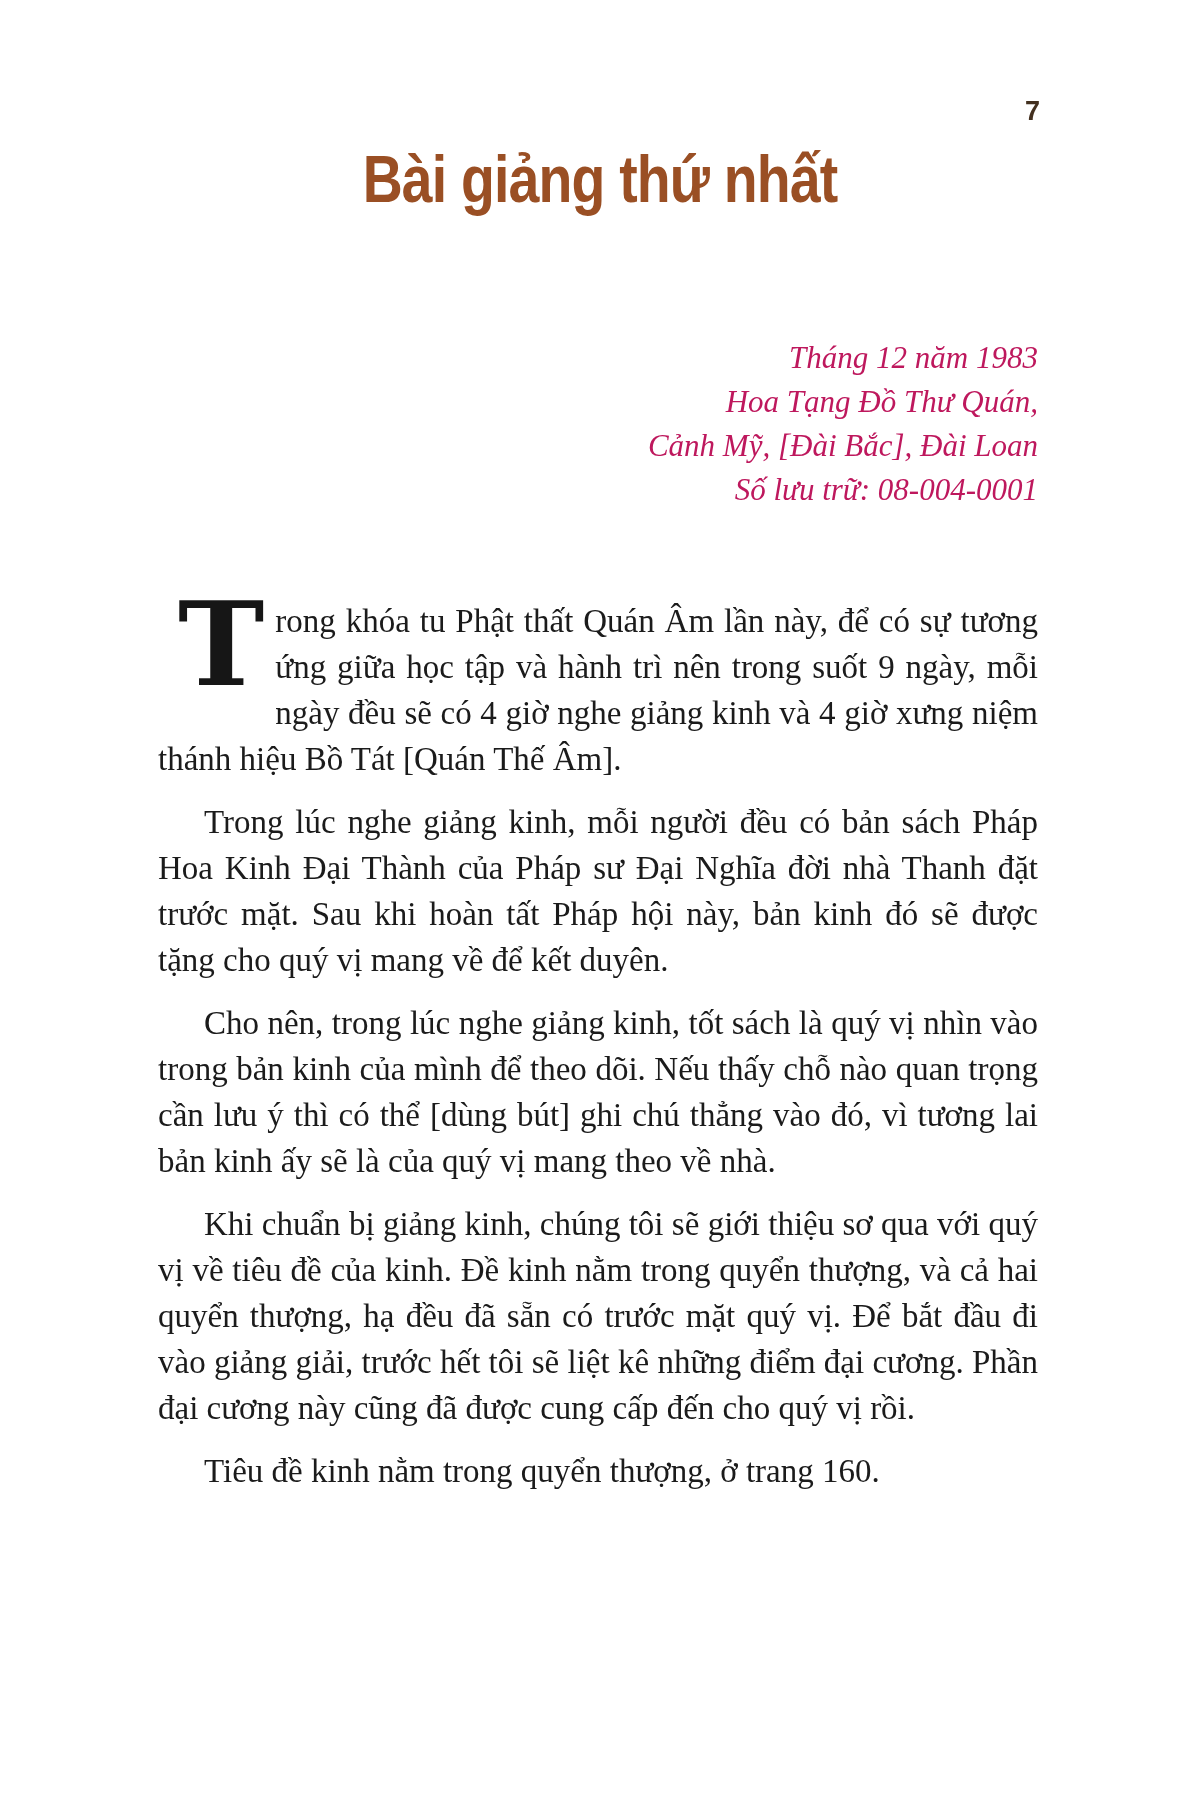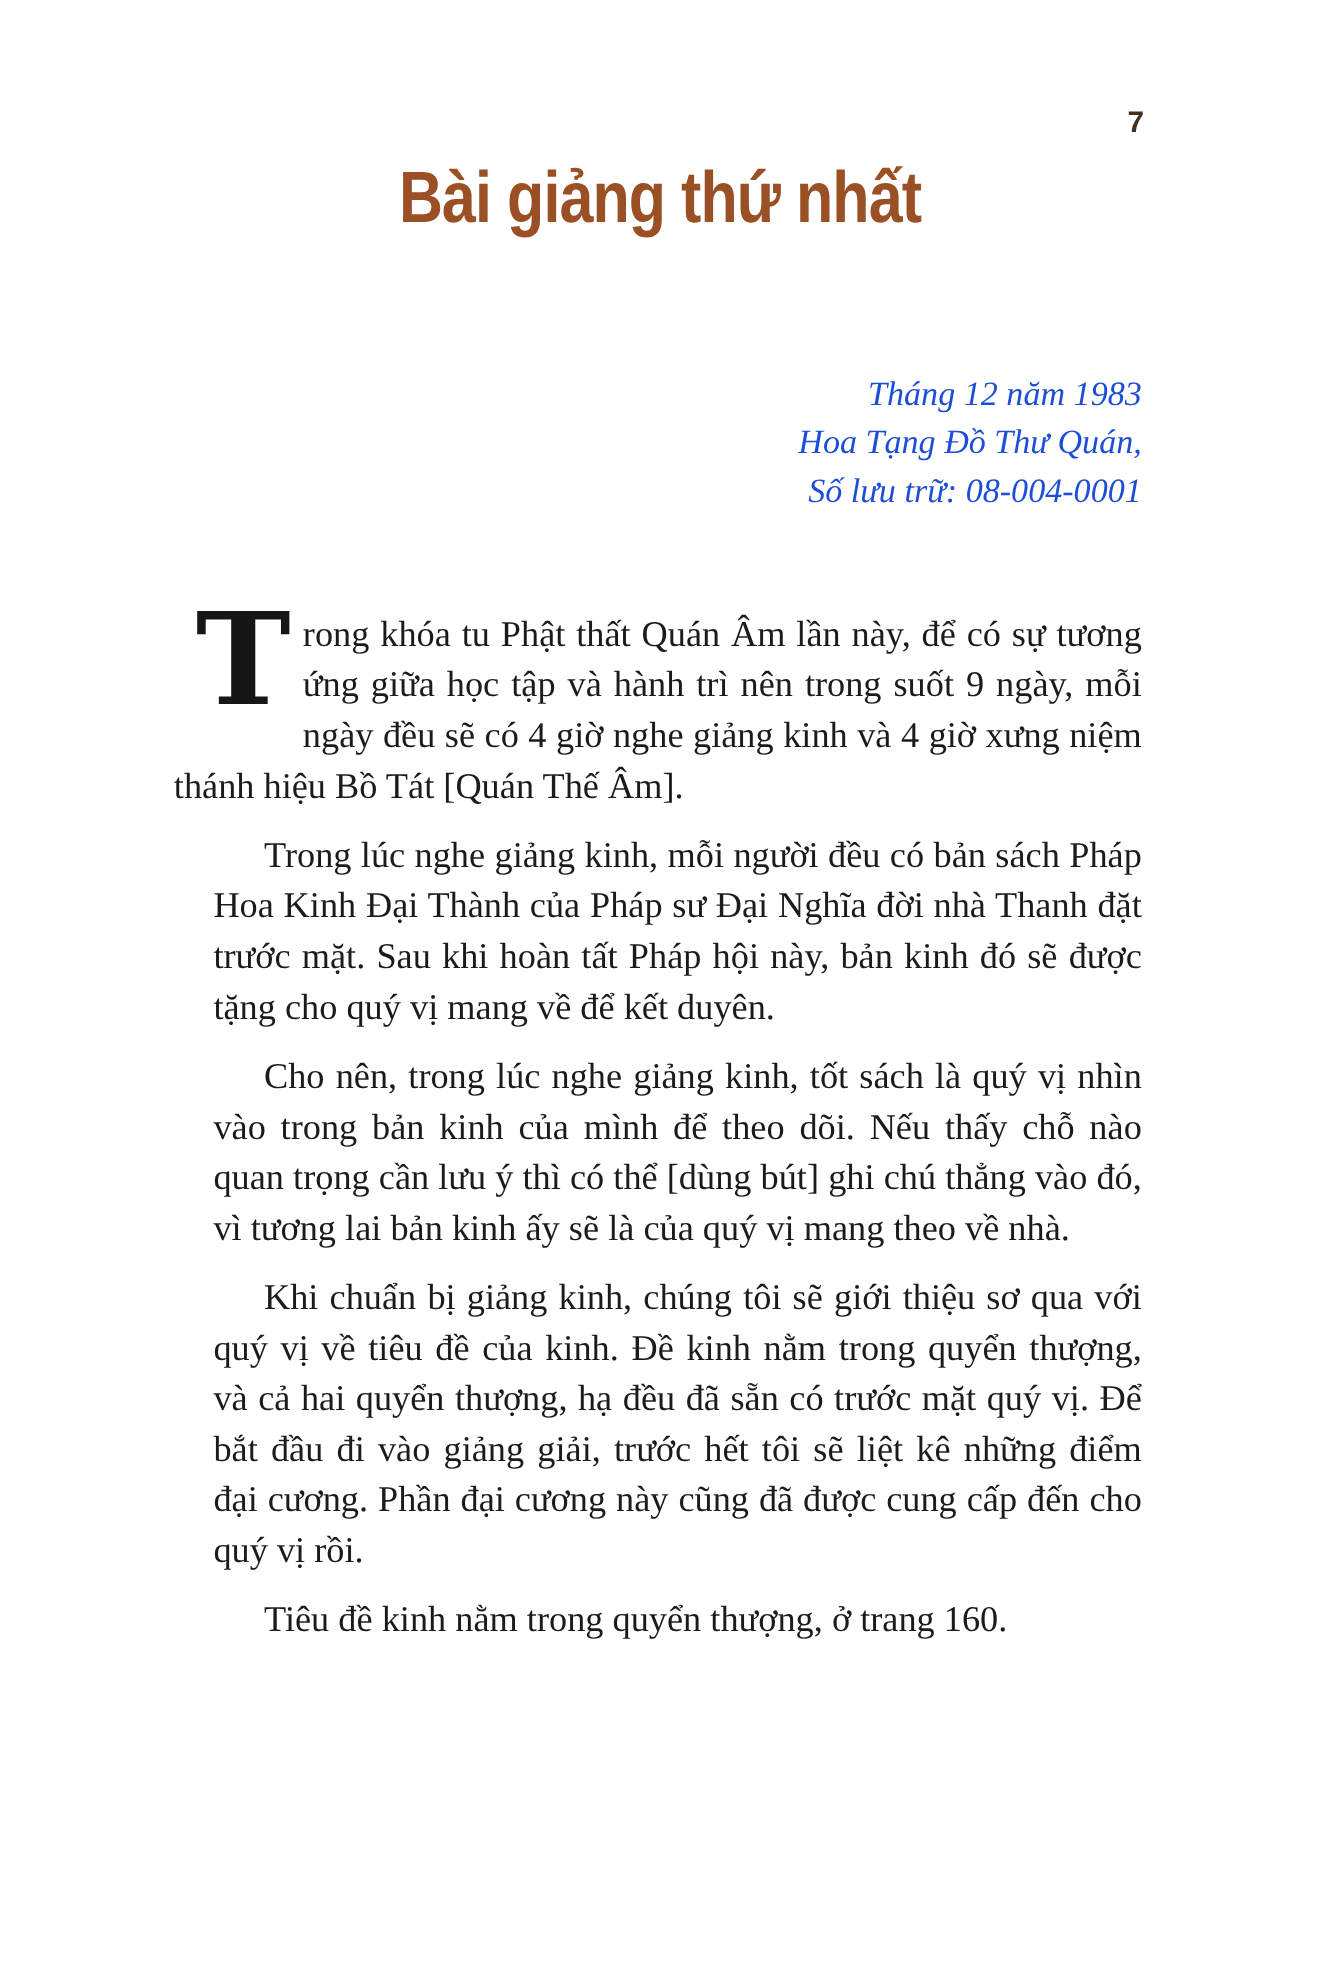--- a/index.html
+++ b/index.html
@@ -37,34 +37,33 @@
     transform: scaleX(0.84);
     transform-origin: center center;
   }
   .colophon {
     margin-top: 124px;
     padding-right: 162px;
     text-align: right;
     font-style: italic;
     font-size: 31px;
     line-height: 44px;
-    color: #1d4ed8;
+    color: #be185d;
   }
   .body-text {
     margin: 86px 162px 0 158px;
     text-align: justify;
     font-size: 33px;
     line-height: 46px;
   }
   .para {
     margin: 0 0 17px 0;
   }
   .para.indent {
     text-indent: 46px;
-    margin-left: 36px;
   }
   .dropcap {
     float: left;
     font-family: "DejaVu Serif", serif;
     font-weight: 700;
     font-size: 116px;
     line-height: 88px;
     height: 94px;
     margin: 2px 11px 0 20px;
     color: #161616;
@@ -75,20 +74,21 @@
 
 <div class="page">
 
   <div class="folio">7</div>
 
   <h1 class="title">Bài giảng thứ nhất</h1>
 
   <div class="colophon">
     <div class="colophon-line">Tháng 12 năm 1983</div>
     <div class="colophon-line">Hoa Tạng Đồ Thư Quán,</div>
+    <div class="colophon-line">Cảnh Mỹ, [Đài Bắc], Đài Loan</div>
     <div class="colophon-line">Số lưu trữ: 08-004-0001</div>
   </div>
 
   <div class="body-text">
 
     <p class="para">
       <span class="dropcap">T</span><span>rong khóa tu Phật thất Quán Âm lần này, để có sự tương ứng giữa học tập và hành trì nên trong suốt 9 ngày, mỗi ngày đều sẽ có 4 giờ nghe giảng kinh và 4 giờ xưng niệm thánh hiệu Bồ Tát [Quán Thế Âm].</span>
     </p>
 
     <p class="para indent">Trong lúc nghe giảng kinh, mỗi người đều có bản sách Pháp Hoa Kinh Đại Thành của Pháp sư Đại Nghĩa đời nhà Thanh đặt trước mặt. Sau khi hoàn tất Pháp hội này, bản kinh đó sẽ được tặng cho quý vị mang về để kết duyên.</p>

